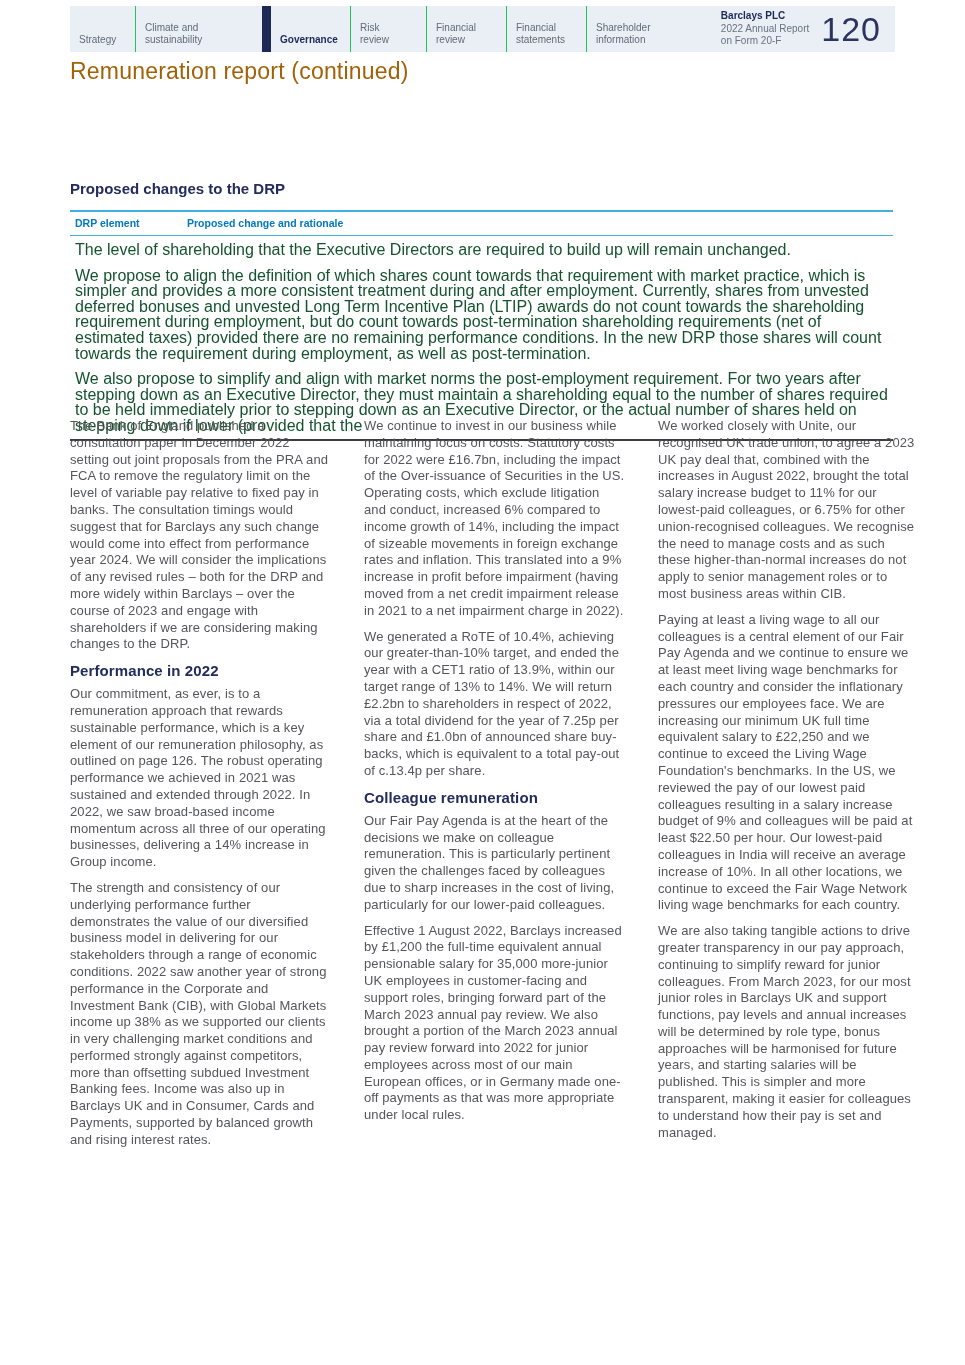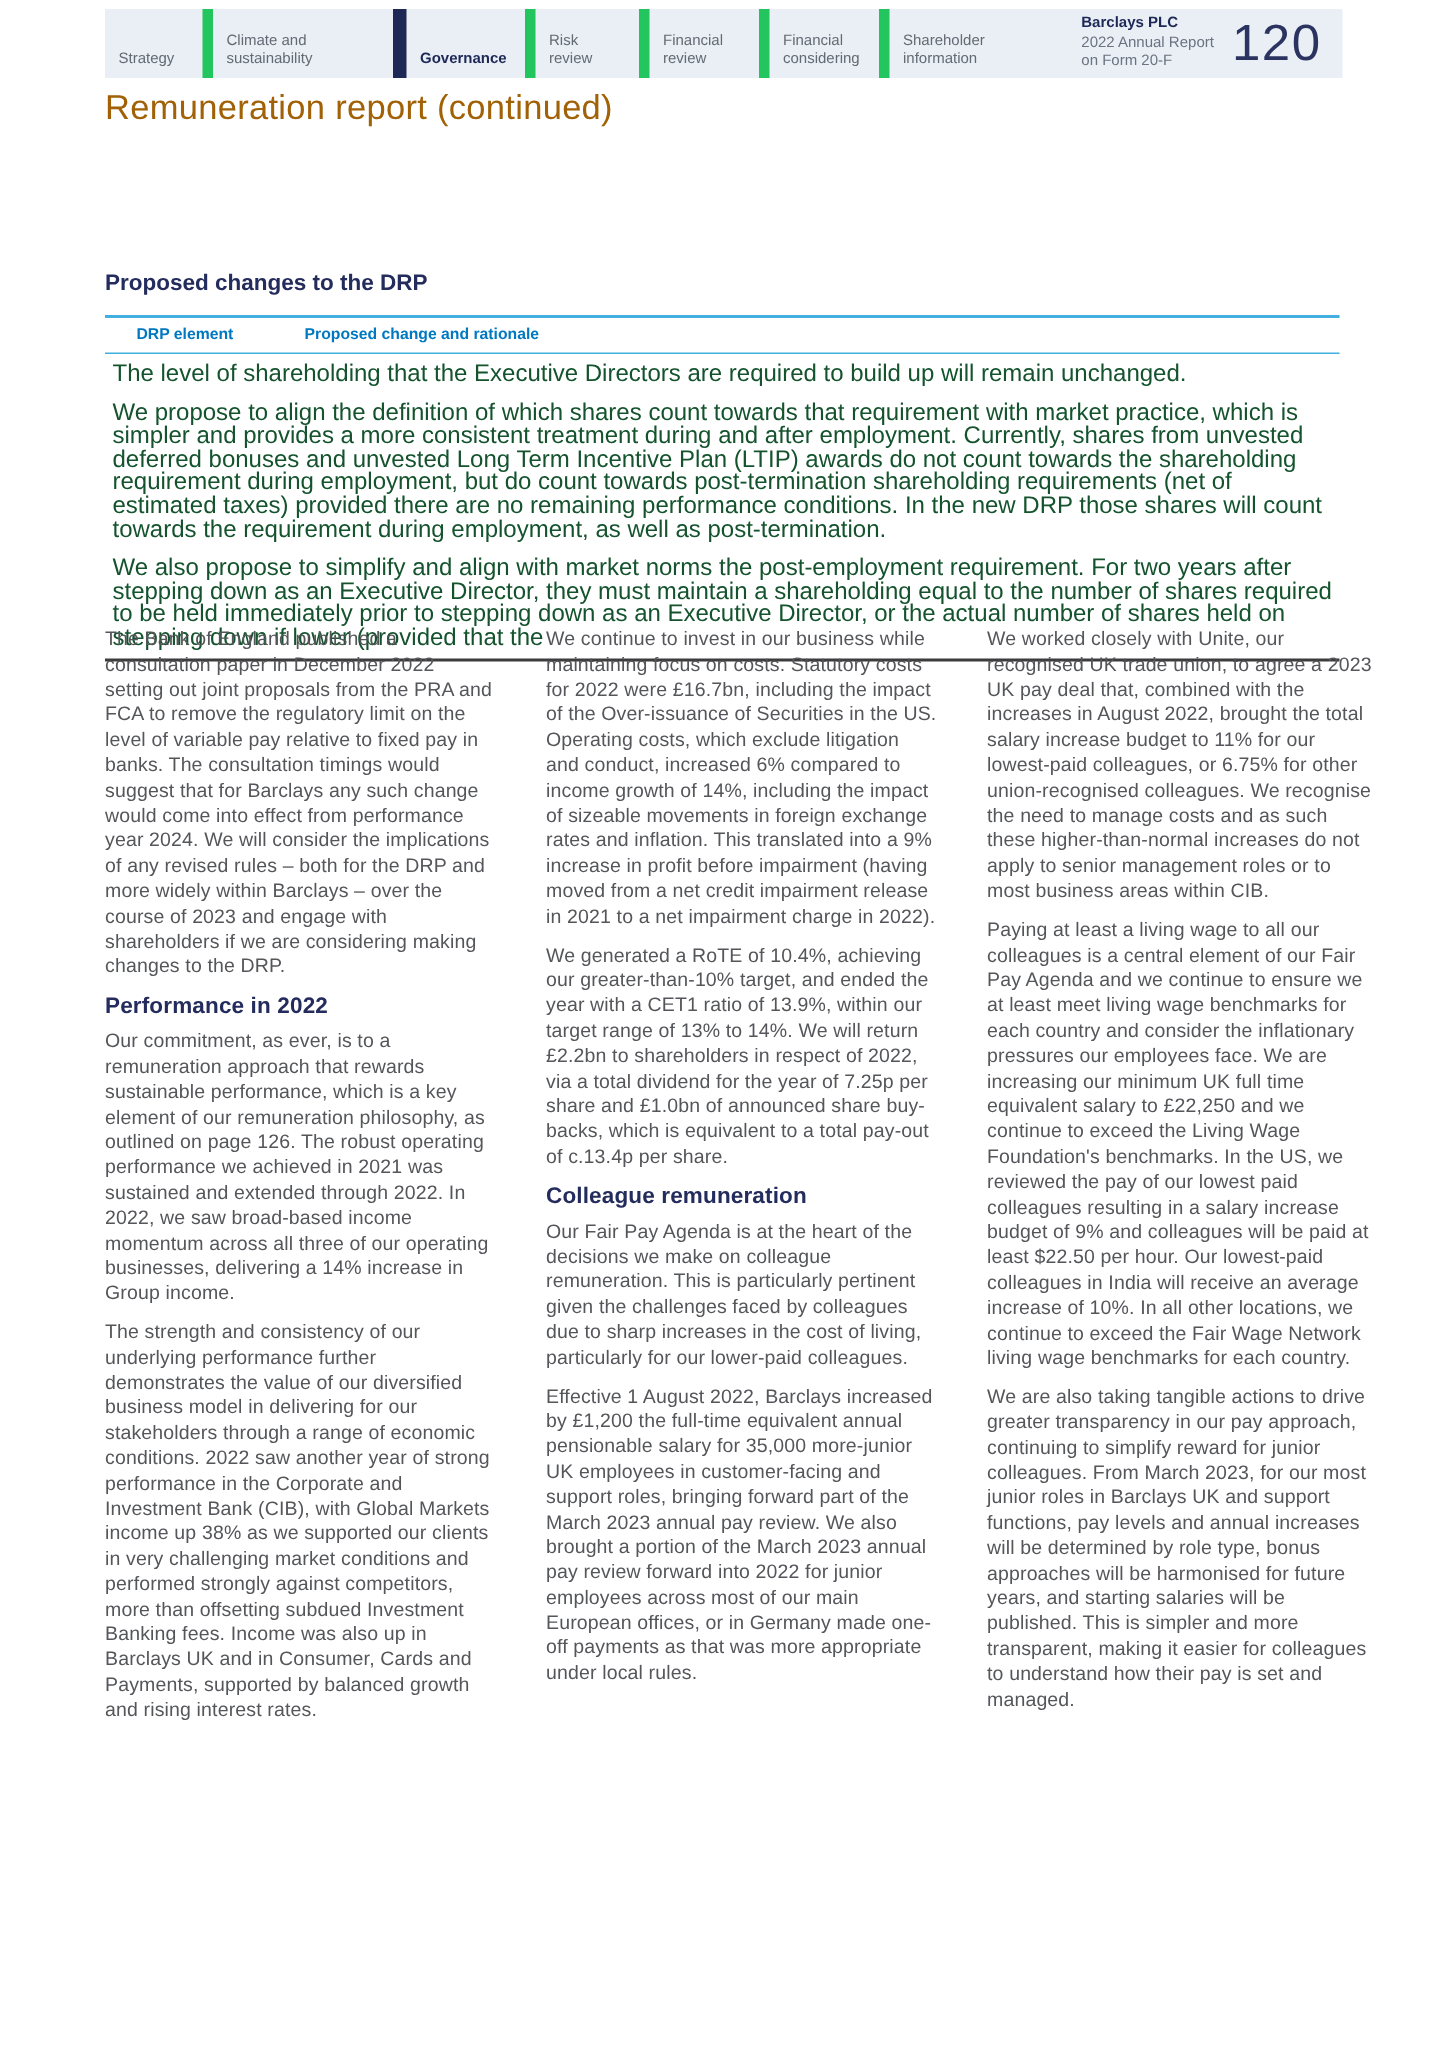--- a/index.html
+++ b/index.html
@@ -9,21 +9,21 @@
     font-family:"Liberation Sans", sans-serif;
     color:#55565a;
   }
   
   .band {
     position:absolute; left:70px; top:6px; width:825px; height:46px;
     background:#e9eff5; display:flex; align-items:stretch;
   }
   .tab {
     position:relative; display:flex; align-items:flex-end;
-    padding:0 0 7px 9px; border-left:7px solid #22c55e;
+    padding:0 0 7px 9px; border-left:1px solid #22c55e;
     font-size:10px; line-height:11.5px; color:#636a74; cursor:pointer;
   }
   .tab:first-child { border-left:none; }
   .tab .lbl { display:block; }
   .tab-strategy        { width:65px; }
   .tab-climate         { width:127px; }
   .tab-climate .lbl    { width:64px; }
   .tab-governance      { width:88px; border-left:none; padding-left:18px;
                          font-weight:bold; color:#1e2857; }
   .tab-risk            { width:76px; }
@@ -51,21 +51,21 @@
     position:absolute; left:70px; top:58px;
     font-size:23px; font-weight:400; color:#a16207; letter-spacing:.2px;
   }
   
   .drp { position:absolute; left:70px; top:180px; width:823px; }
   .drp-heading { font-size:15px; font-weight:bold; color:#232c5c; margin-bottom:13px; }
   .drp-table { width:100%; border-top:2px solid #41b0e0; }
   .t-head { display:flex; border-bottom:1px solid #41b0e0; padding:5px 0 6px 5px; }
   .t-head > div { font-size:10.5px; font-weight:bold; color:#0079c1; }
   .t-row  { display:flex; padding:6px 0 0 5px; border-bottom:2px solid #3c3c3c; }
-  .t-col1 { width:112px; flex:none;margin-left:16px; }
+  .t-col1 { width:112px; flex:none; }
   .t-col2 { flex:1; padding-right:4px; }
   .t-row .t-col1 { font-size:12px; line-height:15.5px; color:#55565a; width:112px; }
   .t-row .t-col1 span { display:block; width:78px; }
   .t-row .t-col2 p { font-size:16px; line-height:15.6px; color:#14532d; margin-bottom:10px; }
   .t-row .t-col2 p:last-child { margin-bottom:5px; }
   
   .cols {
     position:absolute; left:70px; top:418px; width:823px;
     display:flex; gap:33px;
   }
@@ -93,21 +93,21 @@
     <span class="active-bar"></span>
     <span class="lbl">Governance</span>
   </div>
   <div class="tab tab-risk">
     <span class="lbl">Risk review</span>
   </div>
   <div class="tab tab-fin-review">
     <span class="lbl">Financial review</span>
   </div>
   <div class="tab tab-fin-state">
-    <span class="lbl">Financial considering</span>
+    <span class="lbl">Financial statements</span>
   </div>
   <div class="tab tab-shareholder">
     <span class="lbl">Shareholder information</span>
   </div>
   <div class="brand">
     <div class="brand-name">Barclays PLC</div>
     <div>2022 Annual Report</div>
     <div>on Form 20-F</div>
   </div>
   <div class="pagenum">120</div>

